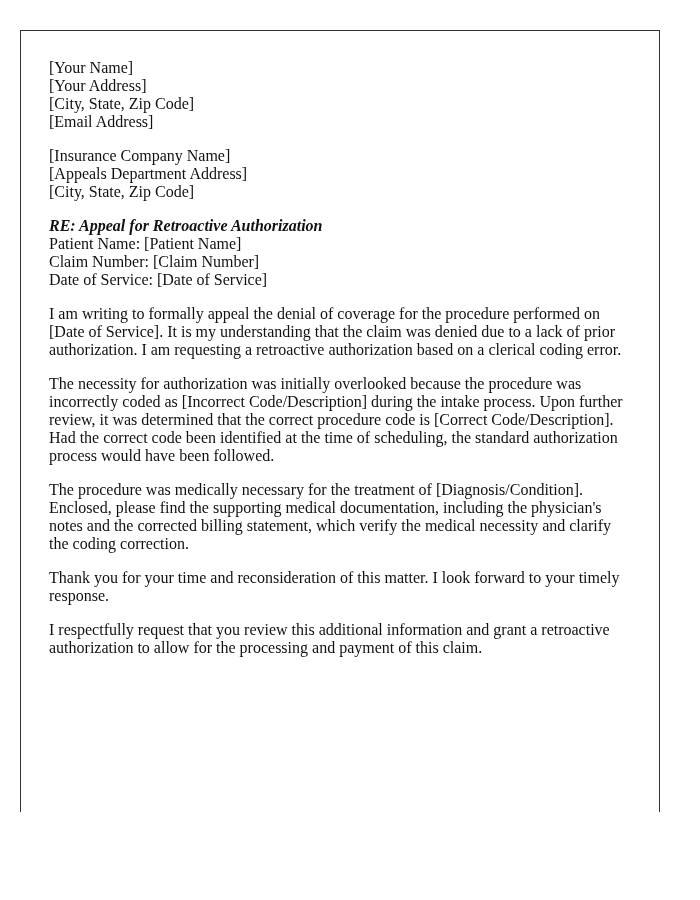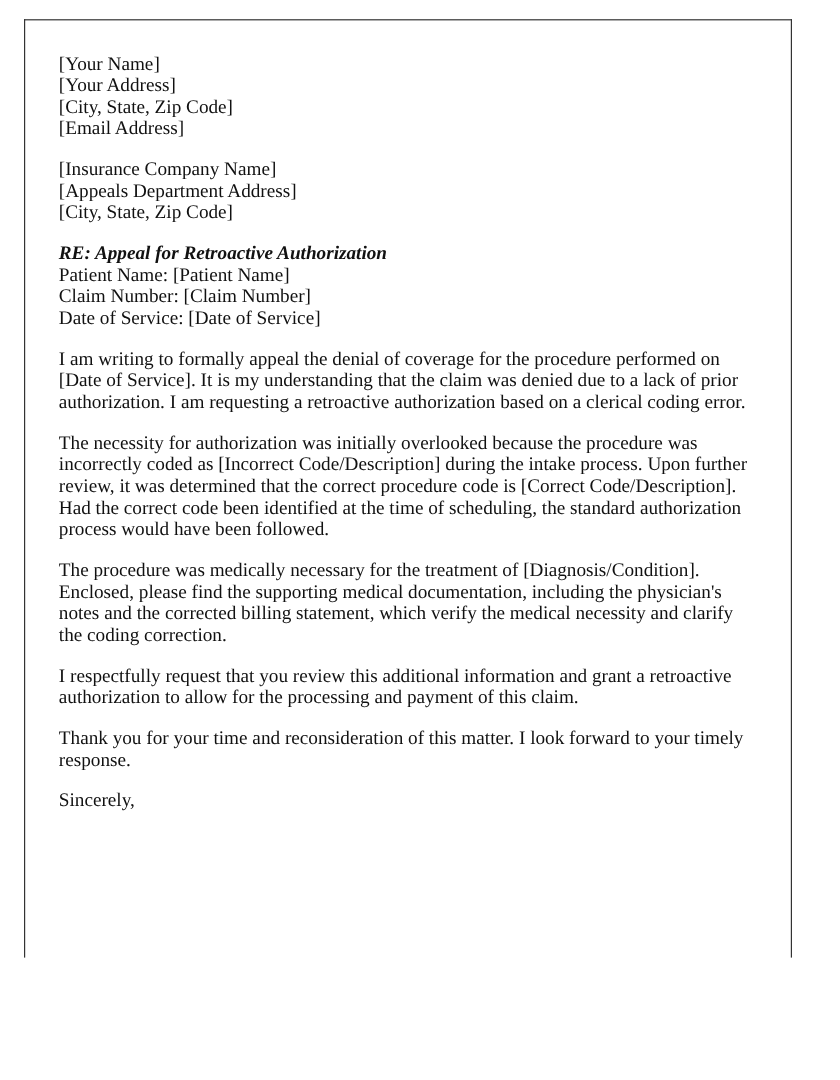--- a/index.html
+++ b/index.html
@@ -11,21 +11,21 @@
       width: 700px;
       height: 900px;
       position: relative;
       overflow: hidden;
       font-family: "Liberation Serif", "DejaVu Serif", serif;
       color: #111111;
     }
     .page {
       position: absolute;
       left: 20px;
-      top: 16px;
+      top: 30px;
       width: 640px;
       height: 782px;
       border-left: 1.5px solid #333333;
       border-right: 1.5px solid #333333;
       border-top: 1.5px solid #333333;
       box-sizing: border-box;
       overflow: hidden;
     }
     .content {
       position: absolute;
@@ -93,25 +93,24 @@
     </p>
 
     <p>
       <span class="line">The procedure was medically necessary for the treatment of [Diagnosis/Condition].</span>
       <span class="line">Enclosed, please find the supporting medical documentation, including the physician's</span>
       <span class="line">notes and the corrected billing statement, which verify the medical necessity and clarify</span>
       <span class="line">the coding correction.</span>
     </p>
 
     <p>
+      <span class="line">Thank you for your time and reconsideration of this matter. I look forward to your timely</span>
+      <span class="line">response.</span>
+    </p>
+
+    <p>
       <span class="line">I respectfully request that you review this additional information and grant a retroactive</span>
       <span class="line">authorization to allow for the processing and payment of this claim.</span>
     </p>
 
-    <p>
-      <span class="line">Thank you for your time and reconsideration of this matter. I look forward to your timely</span>
-      <span class="line">response.</span>
-    </p>
-
-    <p>Sincerely,</p>
 
   </div>
 </div>
 
 </body></html>

